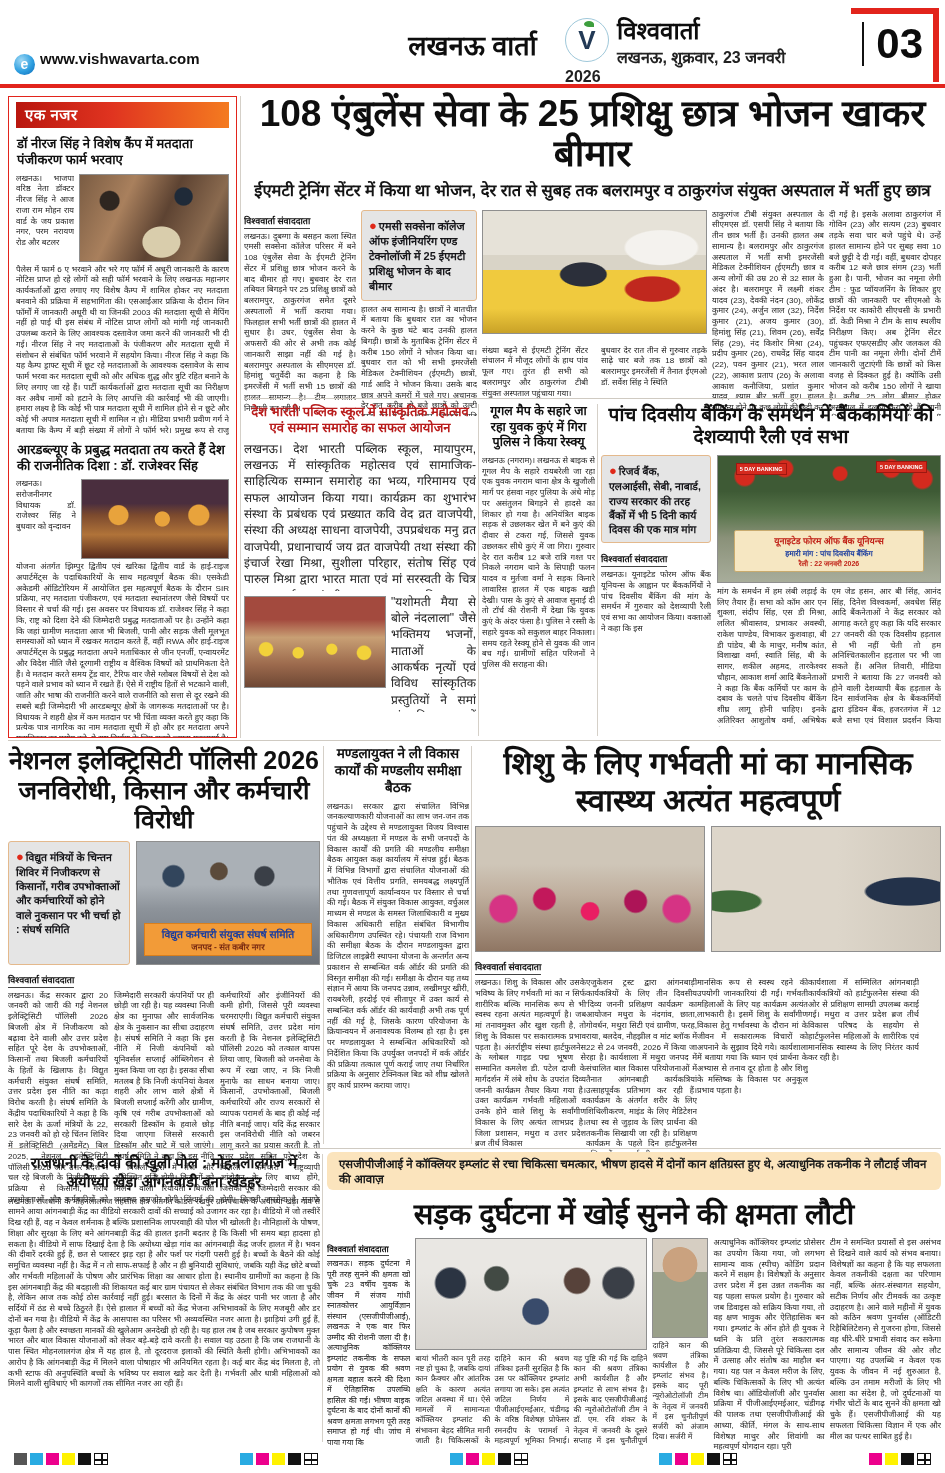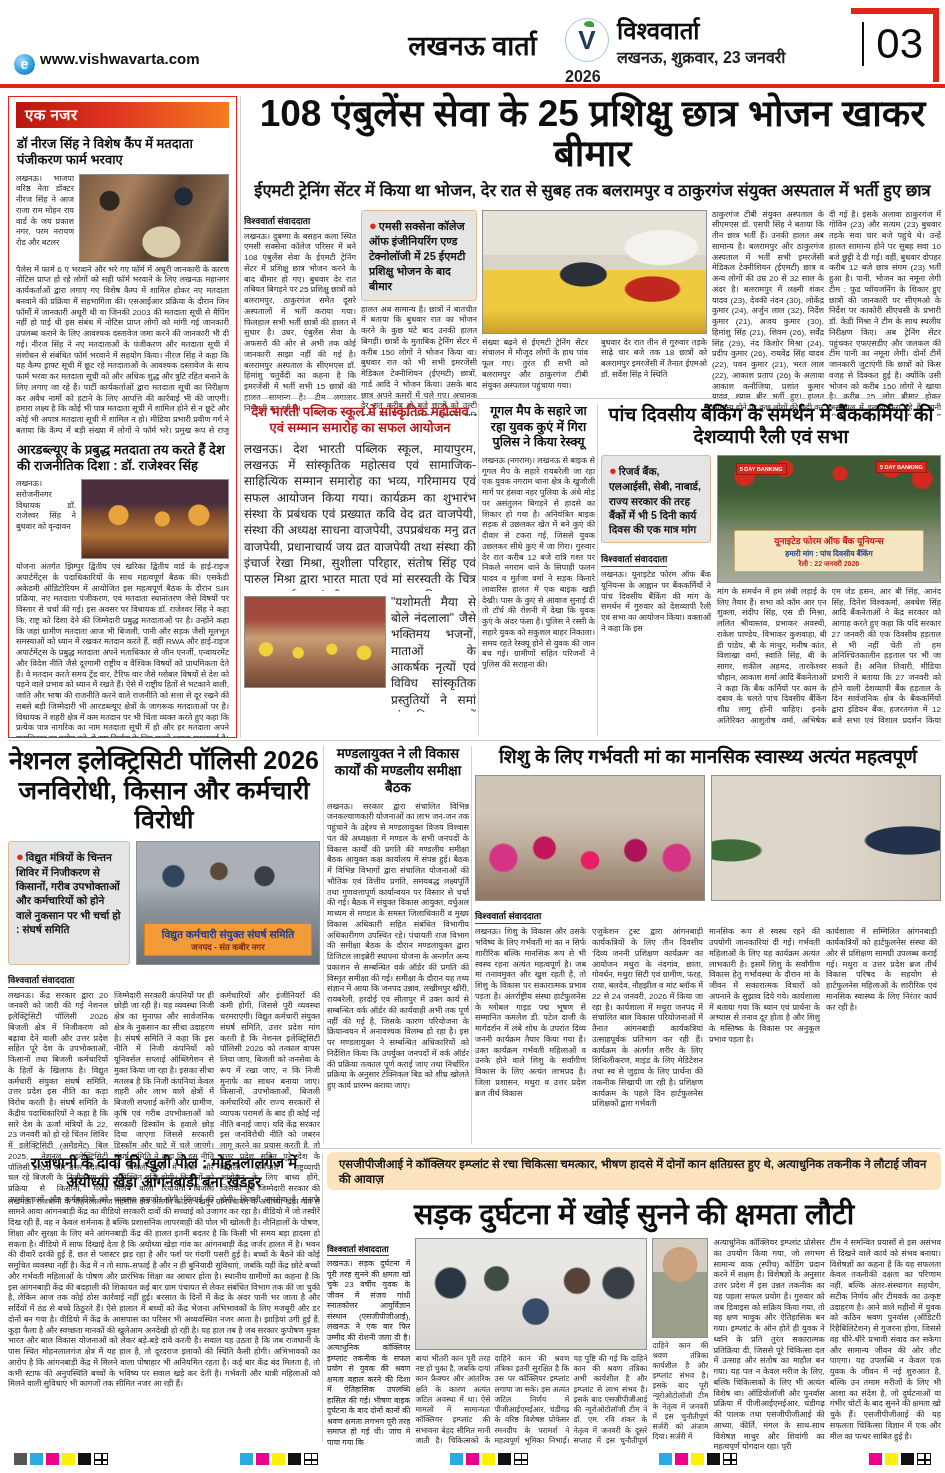--- a/index.html
+++ b/index.html
@@ -37,21 +37,21 @@
 .brand-logo{float:left;width:44px;height:44px;border-radius:50%;margin-right:8px;
   background:radial-gradient(circle at 38% 32%,#dff2f8,#8fccе3 30%,#6db9da 45%,#3f97c6 75%,#2b79a8);
   border:1px solid #9fc8da;position:relative}
 .brand-logo .v{position:absolute;left:0;right:0;top:6px;text-align:center;
   font-size:26px;font-weight:bold;color:#233a56}
 .brand-logo .leaf{position:absolute;top:2px;left:18px;width:10px;height:6px;background:#3d9e3d;border-radius:50% 50% 0 50%}
 .brand-name{font-size:24px;font-weight:bold;color:#0d0d0d;line-height:1.05}
 .brand-date{font-size:16px;font-weight:bold;color:#222;margin-top:3px}
 .page-num-box{position:absolute;right:6px;top:8px;width:88px;height:74px;
   border-top:6px solid #e2241c;border-right:6px solid #e2241c;background:#fff}
-.page-num-box .n{position:absolute;right:10px;top:8px;font-size:42px;font-weight:normal;
+.page-num-box .n{position:absolute;right:10px;top:8px;font-size:42px;font-weight:bold;
   color:#0c0c0c;border-left:2px solid #111;padding-left:12px;line-height:1.05}
 .red-rule{position:absolute;left:0;top:84px;width:945px;height:4px;background:#e2241c}
 
 .sidebar{position:absolute;left:8px;top:96px;width:229px;height:642px;
   border:1.5px solid #e2241c;padding:5px 7px;overflow:hidden}
 .ek-bar{height:26px;background:linear-gradient(90deg,#b9160e,#e03420 45%,#f47b20);
   color:#fff;font-weight:bold;font-size:15px;line-height:26px;padding-left:9px;letter-spacing:.5px}
 
 .banner-orange{position:absolute;left:4%;right:4%;bottom:6%;background:#f29b38;
   border:1px solid #d97f1d;text-align:center;padding:3px 2px}
@@ -177,21 +177,21 @@
     <div style="width:112px;overflow:hidden">
       <span class="byline">विश्ववार्ता संवाददाता</span>
       <div class="small-txt">लखनऊ। दुबग्गा के बसहन कला स्थित एमसी सक्सेना कॉलेज परिसर में बने 108 एंबुलेंस सेवा के ईएमटी ट्रेनिंग सेंटर में प्रशिक्षु छात्र भोजन करने के बाद बीमार हो गए। बुधवार देर रात तबियत बिगड़ने पर 25 प्रशिक्षु छात्रों को बलरामपुर, ठाकुरगंज समेत दूसरे अस्पतालों में भर्ती कराया गया। फिलहाल सभी भर्ती छात्रों की हालत में सुधार है। उधर, एंबुलेंस सेवा के अफसरों की ओर से अभी तक कोई जानकारी साझा नहीं की गई है। बलरामपुर अस्पताल के सीएमएस डॉ. हिमांशु चतुर्वेदी का कहना है कि इमरजेंसी में भर्ती सभी 15 छात्रों की हालत सामान्य है। टीम लगातार निगरानी कर रही है।</div>
     </div>
     <div style="width:116px;overflow:hidden">
       <div class="hl-box"><span class="dot">●</span><span>एमसी सक्सेना कॉलेज ऑफ इंजीनियरिंग एण्ड टेक्नोलॉजी में 25 ईएमटी प्रशिक्षु भोजन के बाद बीमार</span></div>
       <div class="small-txt" style="margin-top:4px">हालत अब सामान्य है। छात्रों ने बातचीत में बताया कि बुधवार रात का भोजन करने के कुछ घंटे बाद उनकी हालत बिगड़ी। छात्रों के मुताबिक ट्रेनिंग सेंटर में करीब 150 लोगों ने भोजन किया था। बुधवार रात को भी सभी इमरजेंसी मेडिकल टेक्नीशियन (ईएमटी) छात्रों, गार्ड आदि ने भोजन किया। उसके बाद छात्र अपने कमरों में चले गए। अचानक देर रात करीब दो बजे छात्रों को उल्टी दस्त, पेट में दर्द, बुखार, सिरदर्द आदि समस्या होने लगी। लगातार छात्रों की</div>
     </div>
     <div style="width:225px">
       <div class="photo ph-hospital" style="width:225px;height:124px"></div>
-      <div class="flexrow" style="gap:13px;margin-top:4px">
+      <div class="flexrow" style="gap:13px;margin-top:12px">
         <div class="small-txt" style="width:110px;height:76px">संख्या बढ़ने से ईएमटी ट्रेनिंग सेंटर संचालन में मौजूद लोगों के हाथ पांव फूल गए। तुरंत ही सभी को बलरामपुर और ठाकुरगंज टीबी संयुक्त अस्पताल पहुंचाया गया।</div>
         <div class="small-txt" style="width:110px;height:76px">बुधवार देर रात तीन से गुरुवार तड़के साढ़े चार बजे तक 18 छात्रों को बलरामपुर इमरजेंसी में तैनात ईएमओ डॉ. सर्वेश सिंह ने स्थिति</div>
       </div>
     </div>
     <div class="small-txt" style="width:112px;height:206px">ठाकुरगंज टीबी संयुक्त अस्पताल के सीएमएस डॉ. एसपी सिंह ने बताया कि तीन छात्र भर्ती हैं। उनकी हालत अब सामान्य है। बलरामपुर और ठाकुरगंज अस्पताल में भर्ती सभी इमरजेंसी मेडिकल टेक्नीशियन (ईएमटी) छात्र व अन्य लोगों की उम्र 20 से 32 साल के अंदर है। बलरामपुर में लक्ष्मी शंकर यादव (23), देवकी नंदन (30), लोकेंद्र कुमार (24), अर्जुन लाल (32), निर्देश कुमार (21), अजय कुमार (30), हिमांशु सिंह (21), शिवम (26), सर्वेंद्र सिंह (29), नंद किशोर मिश्रा (24), प्रदीप कुमार (26), राघवेंद्र सिंह यादव (22), पवन कुमार (21), भरत लाल (22), आकाश प्रताप (26) के अलावा आकाश कनौजिया, प्रशांत कुमार यादव, श्याम बीर भर्ती हुए। हालत सामान्य होने पर कुछ लोगों की छुट्टी कर</div>
     <div class="small-txt" style="width:112px;height:206px">दी गई है। इसके अलावा ठाकुरगंज में गोविन (23) और सत्यम (23) बुधवार तड़के सवा चार बजे पहुंचे थे। उन्हें हालत सामान्य होने पर सुबह सवा 10 बजे छुट्टी दे दी गई। वहीं, बुधवार दोपहर करीब 12 बजे छात्र संगम (23) भर्ती हुआ है। पानी, भोजन का नमूना लेगी टीम : फूड प्वॉयजनिंग के शिकार हुए छात्रों की जानकारी पर सीएमओ के निर्देश पर काकोरी सीएचसी के प्रभारी डॉ. केडी मिश्रा ने टीम के साथ स्थलीय निरीक्षण किए। अब ट्रेनिंग सेंटर पहुंचकर एफएसडीए और जलकल की टीम पानी का नमूना लेगी। दोनों टीमें जानकारी जुटाएंगी कि छात्रों को किस वजह से दिक्कत हुई है। क्योंकि उसी भोजन को करीब 150 लोगों ने खाया है। करीब 25 लोग बीमार होकर अस्पताल में इलाज करा रहे हैं। पानी की लाइन भी जांची जाएगी कि कहीं लीकेज तो नहीं है।</div>
   </div>
 </div>
 
 <div class="hline" style="left:244px;top:398px;width:697px"></div>
@@ -260,27 +260,27 @@
 </div>
 <div class="vline" style="left:323px;top:746px;height:398px"></div>
 
 <div class="abs" style="left:327px;top:746px;width:142px;height:398px">
   <div class="headline-s center" style="font-size:13.5px">मण्डलायुक्त ने ली विकास कार्यों की मण्डलीय समीक्षा बैठक</div>
   <div class="small-txt" style="margin-top:5px;height:340px">लखनऊ। सरकार द्वारा संचालित विभिन्न जनकल्याणकारी योजनाओं का लाभ जन-जन तक पहुंचाने के उद्देश्य से मण्डलायुक्त विजय विश्वास पंत की अध्यक्षता में मण्डल के सभी जनपदों के विकास कार्यों की प्रगति की मण्डलीय समीक्षा बैठक आयुक्त कक्ष कार्यालय में संपन्न हुई। बैठक में विभिन्न विभागों द्वारा संचालित योजनाओं की भौतिक एवं वित्तीय प्रगति, समयबद्ध लक्ष्यपूर्ति तथा गुणवत्तापूर्ण कार्यान्वयन पर विस्तार से चर्चा की गई। बैठक में संयुक्त विकास आयुक्त, वर्चुअल माध्यम से मण्डल के समस्त जिलाधिकारी व मुख्य विकास अधिकारी सहित संबंधित विभागीय अधिकारीगण उपस्थित रहे। पंचायती राज विभाग की समीक्षा बैठक के दौरान मण्डलायुक्त द्वारा डिजिटल लाइब्रेरी स्थापना योजना के अन्तर्गत अन्य प्रकाशन से सम्बन्धित वर्क ऑर्डर की प्रगति की विस्तृत समीक्षा की गई। समीक्षा के दौरान यह तथ्य संज्ञान में आया कि जनपद उन्नाव, लखीमपुर खीरी, रायबरेली, हरदोई एवं सीतापुर में उक्त कार्य से सम्बन्धित वर्क ऑर्डर की कार्यवाही अभी तक पूर्ण नहीं की गई है, जिसके कारण परियोजना के क्रियान्वयन में अनावश्यक विलम्ब हो रहा है। इस पर मण्डलायुक्त ने सम्बन्धित अधिकारियों को निर्देशित किया कि उपर्युक्त जनपदों में वर्क ऑर्डर की प्रक्रिया तत्काल पूर्ण कराई जाए तथा निर्धारित प्रक्रिया के अनुसार टेक्निकल बिड को शीघ्र खोलते हुए कार्य प्रारम्भ कराया जाए।</div>
 </div>
 <div class="vline" style="left:471px;top:746px;height:398px"></div>
 
 <div class="abs" style="left:475px;top:746px;width:466px;height:398px">
-  <div class="headline-l center" style="font-size:19px">शिशु के लिए गर्भवती मां का मानसिक स्वास्थ्य अत्यंत महत्वपूर्ण</div>
+  <div class="headline-l center" style="font-size:31px">शिशु के लिए गर्भवती मां का मानसिक स्वास्थ्य अत्यंत महत्वपूर्ण</div>
   <div class="flexrow" style="gap:6px;margin-top:7px">
     <div class="photo ph-women" style="width:230px;height:126px"></div>
     <div class="photo ph-stage" style="width:230px;height:126px"></div>
   </div>
   <div style="margin-top:4px"><span class="byline">विश्ववार्ता संवाददाता</span></div>
-  <div class="flexrow" style="gap:6px">
+  <div class="flexrow" style="">
     <div class="small-txt" style="width:111px;height:190px">लखनऊ। शिशु के विकास और उसके भविष्य के लिए गर्भवती मां का न सिर्फ शारीरिक बल्कि मानसिक रूप से भी स्वस्थ रहना अत्यंत महत्वपूर्ण है। जब मां तनावमुक्त और खुश रहती है, तो शिशु के विकास पर सकारात्मक प्रभाव पड़ता है। अंतर्राष्ट्रीय संस्था हार्टफुलनेस के ग्लोबल गाइड पद्म भूषण से सम्मानित कमलेश डी. पटेल दाजी के मार्गदर्शन में लंबे शोध के उपरांत दिव्य जननी कार्यक्रम तैयार किया गया है। उक्त कार्यक्रम गर्भवती महिलाओं व उनके होने वाले शिशु के सर्वांगीण विकास के लिए अत्यंत लाभप्रद है। जिला प्रशासन, मथुरा व उत्तर प्रदेश ब्रज तीर्थ विकास</div>
     <div class="small-txt" style="width:111px;height:190px">एजुकेशन ट्रस्ट द्वारा आंगनबाड़ी कार्यकत्रियों के लिए तीन दिवसीय 'दिव्य जननी प्रशिक्षण कार्यक्रम' का आयोजन मथुरा के नंदगांव, छाता, गोवर्धन, मथुरा सिटी एवं ग्रामीण, फरह, राया, बलदेव, नौहझील व मांट ब्लॉक में 22 से 24 जनवरी, 2026 में किया जा रहा है। कार्यशाला में मथुरा जनपद में संचालित बाल विकास परियोजनाओं में तैनात आंगनबाड़ी कार्यकत्रियां उत्साहपूर्वक प्रतिभाग कर रही हैं। कार्यक्रम के अंतर्गत शरीर के लिए शिथिलीकरण, माइंड के लिए मेडिटेशन तथा स्व से जुड़ाव के लिए प्रार्थना की तकनीक सिखायी जा रही है। प्रशिक्षण कार्यक्रम के पहले दिन हार्टफुलनेस प्रशिक्षकों द्वारा गर्भवती</div>
     <div class="small-txt" style="width:111px;height:190px">मानसिक रूप से स्वस्थ रहने की उपयोगी जानकारियां दी गईं। गर्भवती महिलाओं के लिए यह कार्यक्रम अत्यंत लाभकारी है। इसमें शिशु के सर्वांगीण विकास हेतु गर्भावस्था के दौरान मां के जीवन में सकारात्मक विचारों को अपनाने के सुझाव दिये गये। कार्यशाला में बताया गया कि ध्यान एवं प्रार्थना के अभ्यास से तनाव दूर होता है और शिशु के मस्तिष्क के विकास पर अनुकूल प्रभाव पड़ता है।</div>
     <div class="small-txt" style="width:111px;height:190px">कार्यशाला में सम्मिलित आंगनबाड़ी कार्यकत्रियों को हार्टफुलनेस संस्था की ओर से प्रशिक्षण सामग्री उपलब्ध कराई गई। मथुरा व उत्तर प्रदेश ब्रज तीर्थ विकास परिषद के सहयोग से हार्टफुलनेस महिलाओं के शारीरिक एवं मानसिक स्वास्थ्य के लिए निरंतर कार्य कर रही है।</div>
   </div>
 </div>
 
 <div class="hline" style="left:8px;top:1148px;width:933px"></div>
 
 <div class="abs" style="left:8px;top:1154px;width:312px;height:288px">

